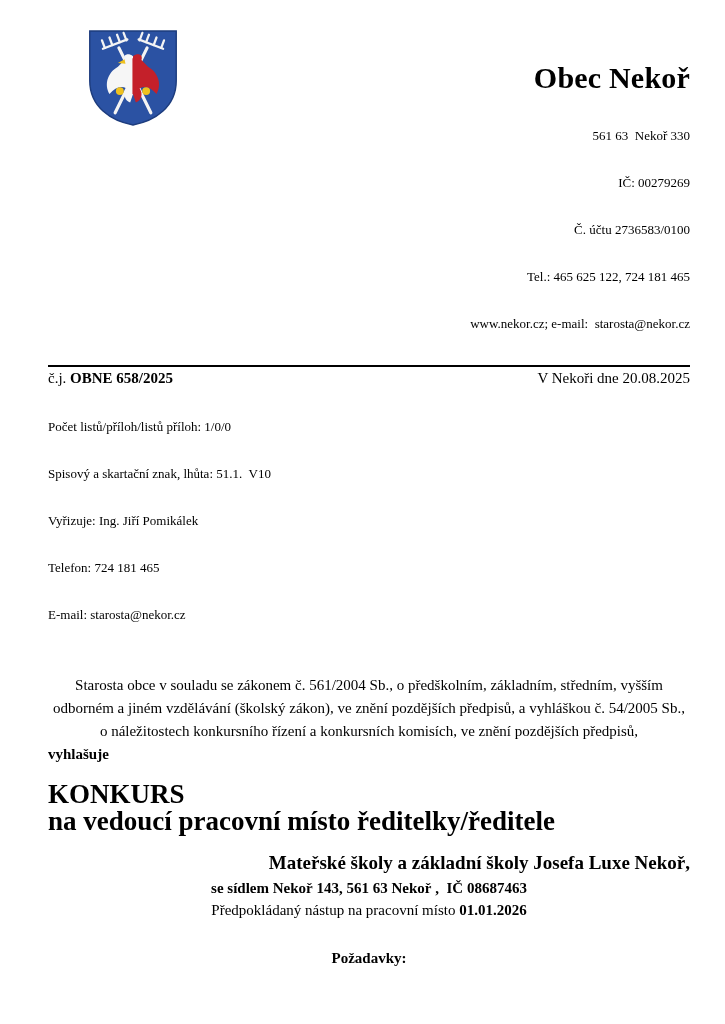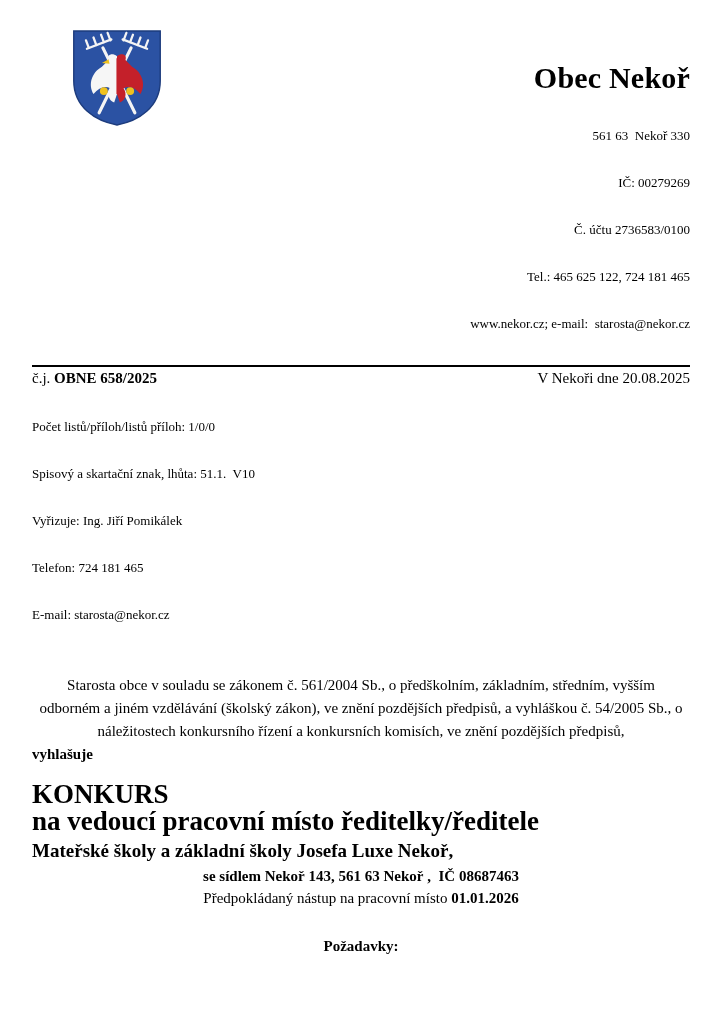--- a/index.html
+++ b/index.html
@@ -1,37 +1,37 @@
 <!DOCTYPE html>
 <html lang="cs"><head>
 <meta charset="utf-8">
 <style>
   html,body{margin:0;padding:0;background:#fff;}
   .page{
     width:725px;height:1024px;box-sizing:border-box;
-    padding:28px 35px 0 32px;background:#ffffff;color:#000;
+    padding:28px 35px 0 48px;background:#ffffff;color:#000;
     font-family:"Liberation Serif","DejaVu Serif",serif;
     font-size:15px;overflow:hidden;position:relative;
   }
   
   .hdr{display:flex;justify-content:space-between;align-items:flex-start;min-height:106px;}
   .crest{width:94px;height:98px;margin-left:38px;flex:0 0 auto;}
   .hdr-right{text-align:right;font-size:13px;line-height:15.6px;white-space:pre-wrap;padding-top:2px;}
   .org{font-size:30px;line-height:33px;font-weight:700;letter-spacing:.2px;margin-bottom:3px;}
   .rule{height:0;border-bottom:2px solid #000;margin-top:3px;}
   
   .meta-row{display:flex;justify-content:space-between;line-height:20px;margin-top:1px;font-size:15px;gap:36px;}
   .ref-num{font-weight:700;}
   .meta-block{font-size:13px;line-height:15.6px;white-space:pre-wrap;}
   
   .intro{text-align:center;line-height:23px;margin:21px 4px 0 4px;}
   .announce{font-weight:700;line-height:23px;margin:0;}
   
   .t1{text-align:left;font-size:27px;line-height:27px;font-weight:700;margin:15px 0 0;}
-  .t2{text-align:left;font-size:19px;line-height:24px;font-weight:700;margin:4px 0 0;}
+  .t2{text-align:right;font-size:19px;line-height:24px;font-weight:700;margin:16px 0 0;}
   .t3{text-align:center;font-size:15px;line-height:22px;font-weight:700;margin:2px 0 0;white-space:pre-wrap;}
   .t4{text-align:center;font-size:15px;line-height:23px;margin:0;}
   .t4 .bold{font-weight:700;}
   
   .req-head{text-align:center;font-weight:700;line-height:22px;margin-top:25px;}
 </style>
 </head>
 <body>
 
 <div class="page">

